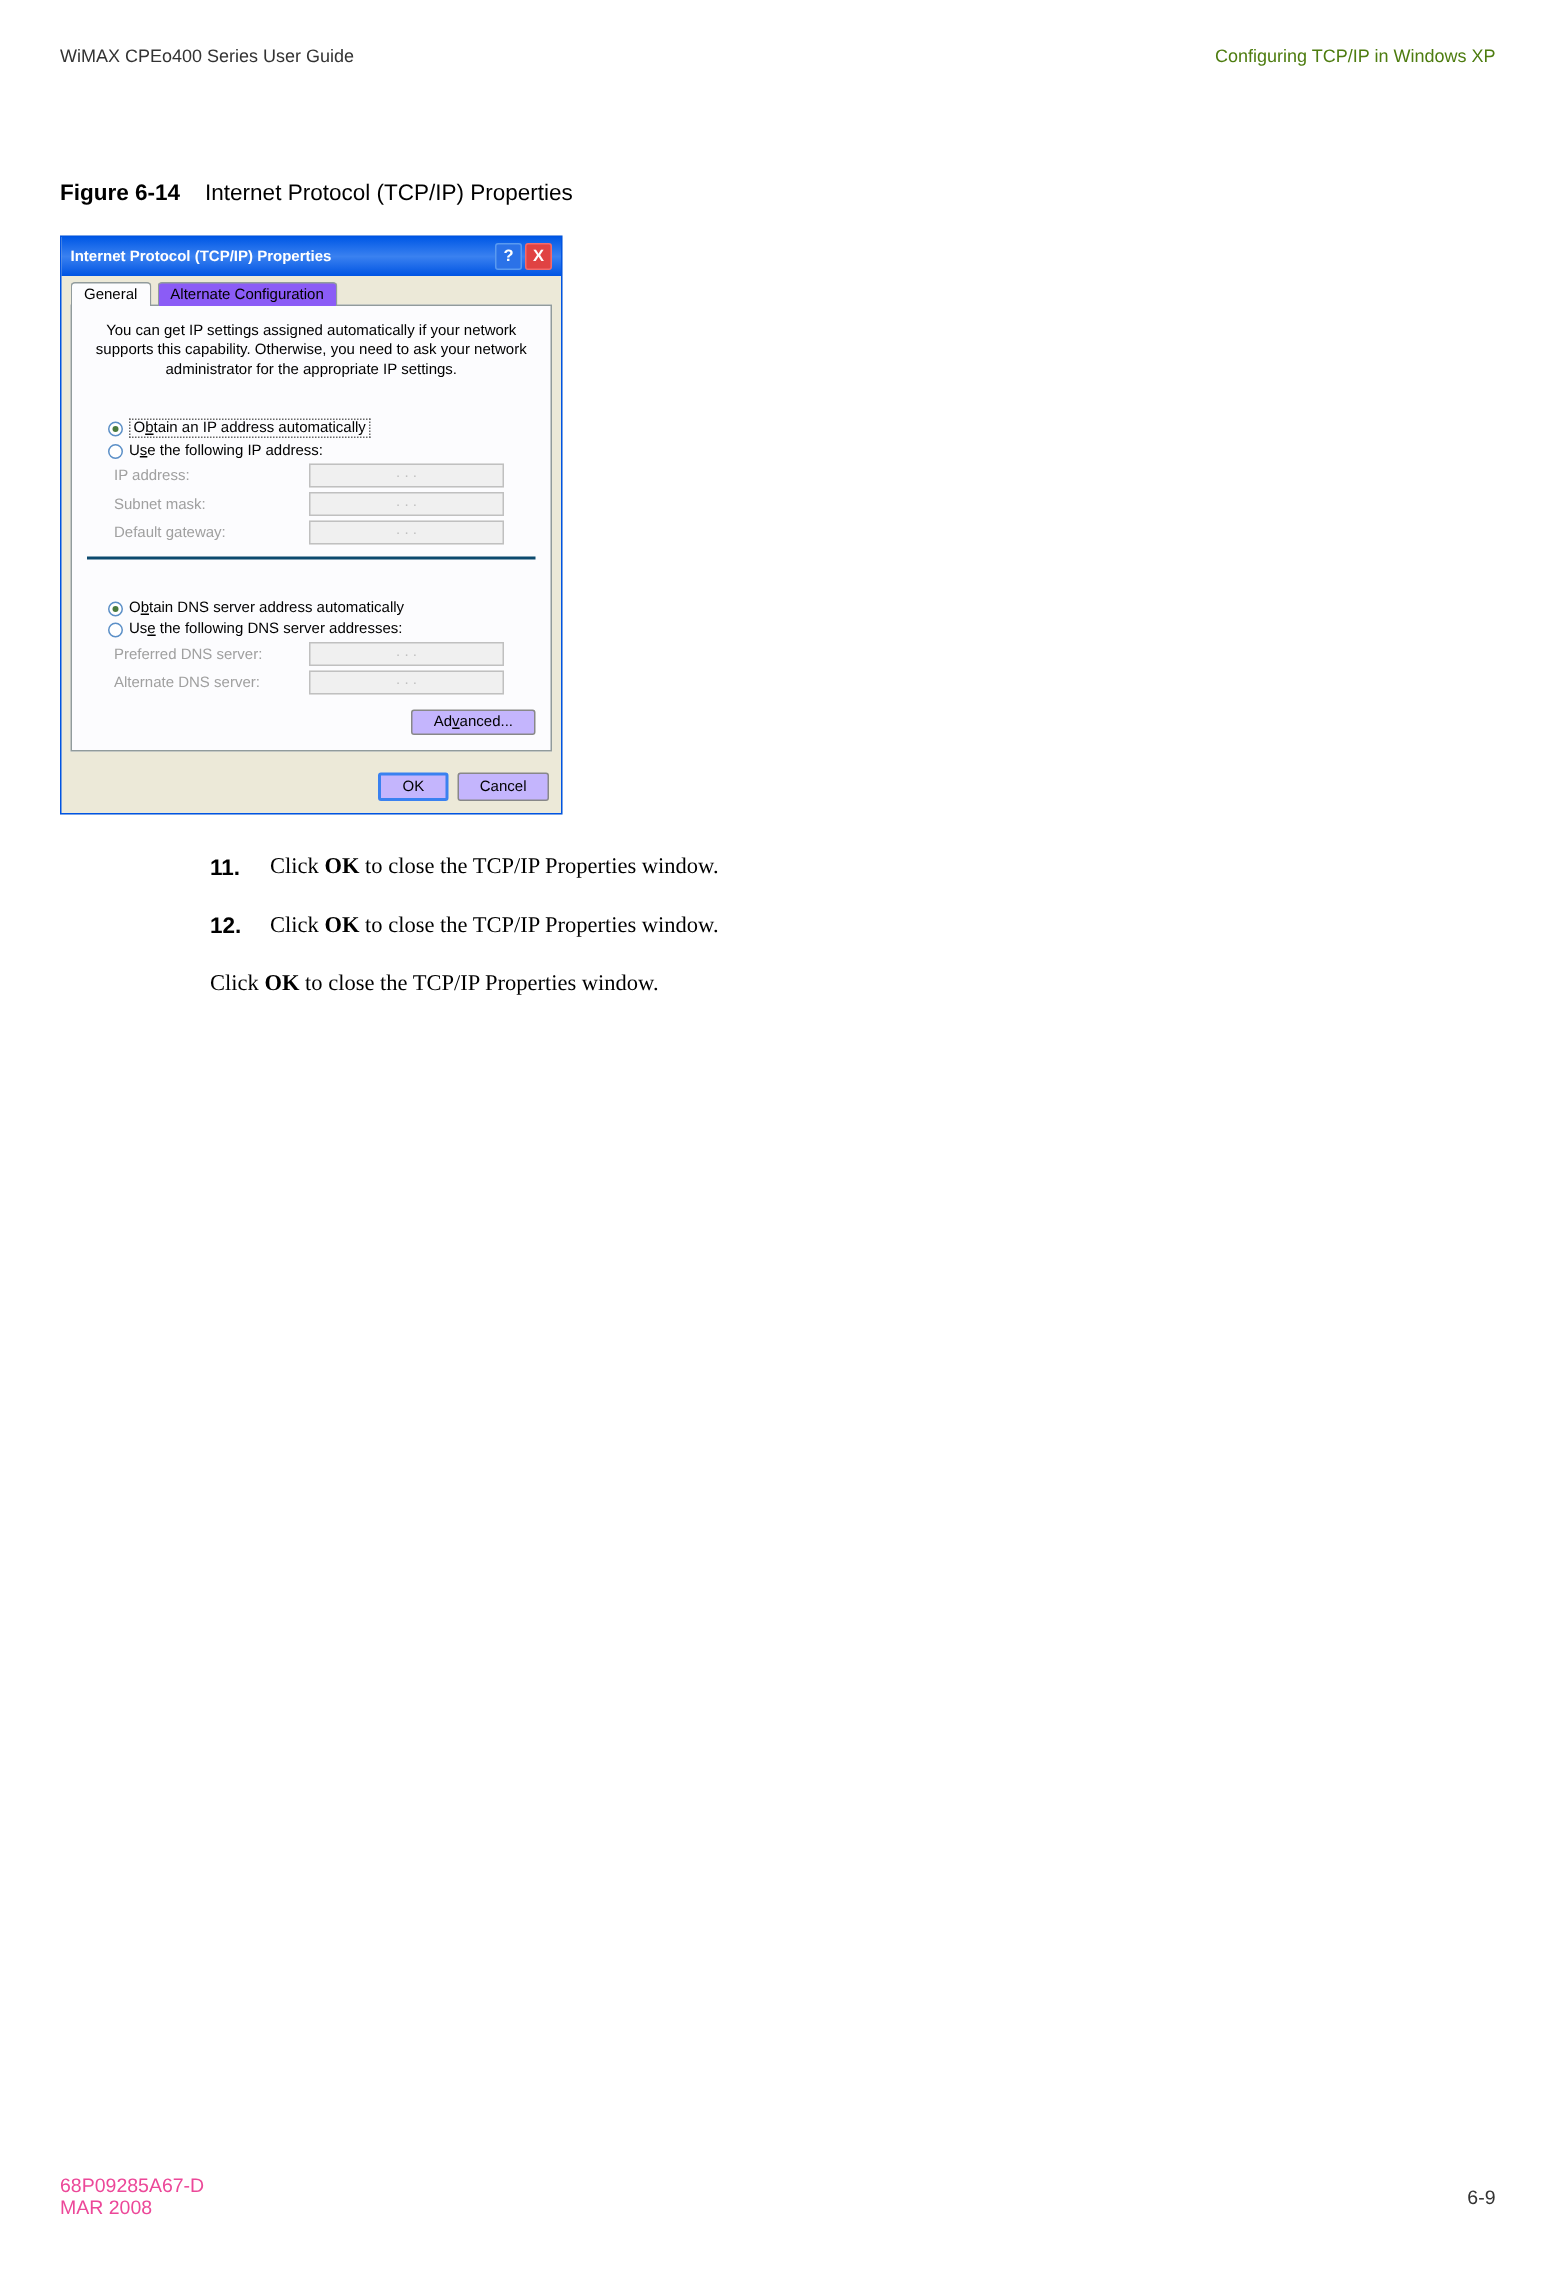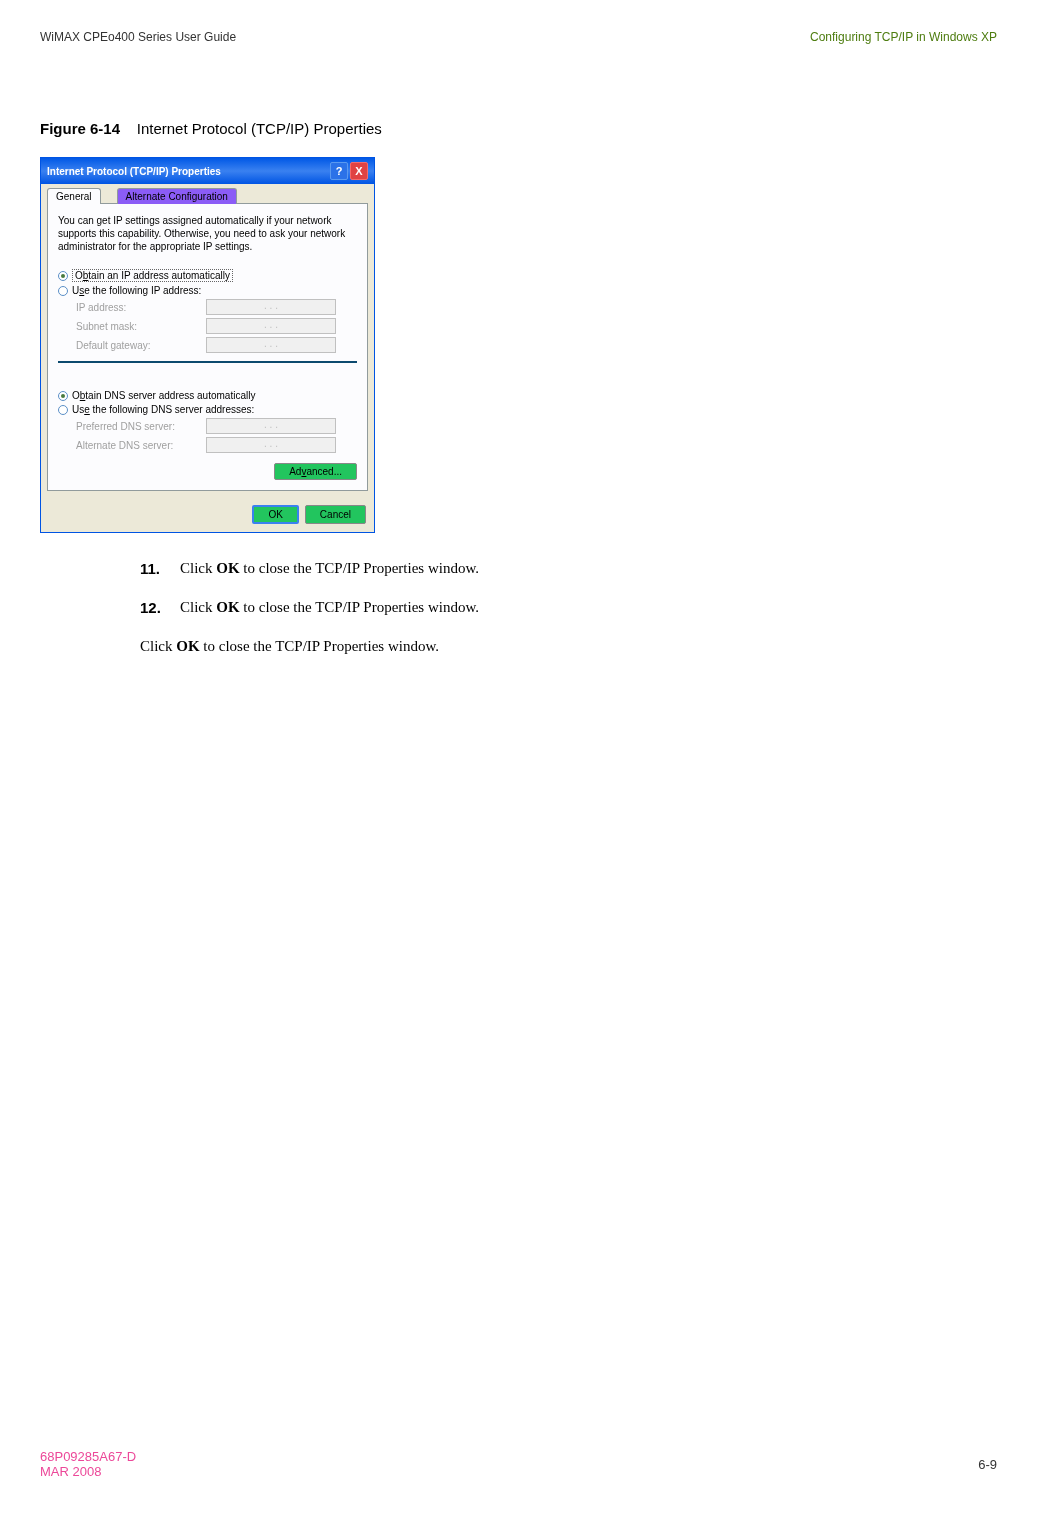--- a/index.html
+++ b/index.html
@@ -75,21 +75,21 @@
     .help-btn {
       background: #2b72e8;
       border: 1px solid #5a9af0;
     }
     .close-btn {
       background: #e04343;
       border: 1px solid #f46b6b;
     }
     .tabs {
       display: flex;
-      gap: 16px;
+      gap: 4px;
       padding: 4px 6px 0 6px;
     }
     .tab {
       border: 1px solid #919b9c;
       border-bottom: none;
       padding: 2px 8px;
       background: #8b5cf6;
       font-size: 10px;
       border-radius: 3px 3px 0 0;
     }
@@ -101,32 +101,33 @@
     .tab-content {
       margin: 0 6px 6px 6px;
       border: 1px solid #919b9c;
       background: #fcfcfe;
       padding: 10px;
       margin-top: -1px;
     }
     .intro-text {
       font-size: 10px;
       line-height: 1.3;
-      margin-bottom: 16px;
+      margin-bottom: 26px;
+      text-align: center;
     }
     .group-box {
       border-top: 2px solid #0c4a6e;
       margin: 8px 0;
       padding-top: 24px;
     }
     .radio-row {
       display: flex;
       align-items: center;
       gap: 4px;
-      margin: 3px 0;
+      margin: 3px 14px;
       font-size: 10px;
     }
     .radio-outer {
       width: 10px;
       height: 10px;
       border: 1px solid #5b8fc7;
       border-radius: 50%;
       display: flex;
       align-items: center;
       justify-content: center;
@@ -161,21 +162,21 @@
       border: 1px dotted #666;
       padding: 0 2px;
     }
     .advanced-row {
       display: flex;
       justify-content: flex-end;
       margin-top: 10px;
     }
     .btn {
       border: 1px solid #888;
-      background: #22c55e;
+      background: #c4b5fd;
       padding: 2px 14px;
       font-size: 10px;
       border-radius: 2px;
     }
     .ok-cancel-row {
       display: flex;
       justify-content: flex-end;
       gap: 6px;
       padding: 8px;
     }

